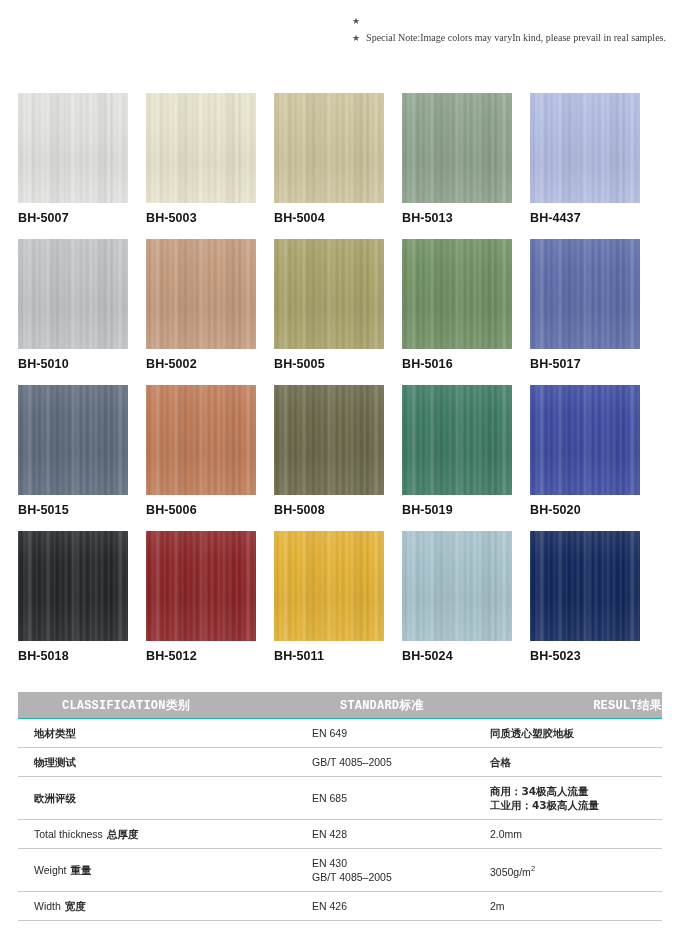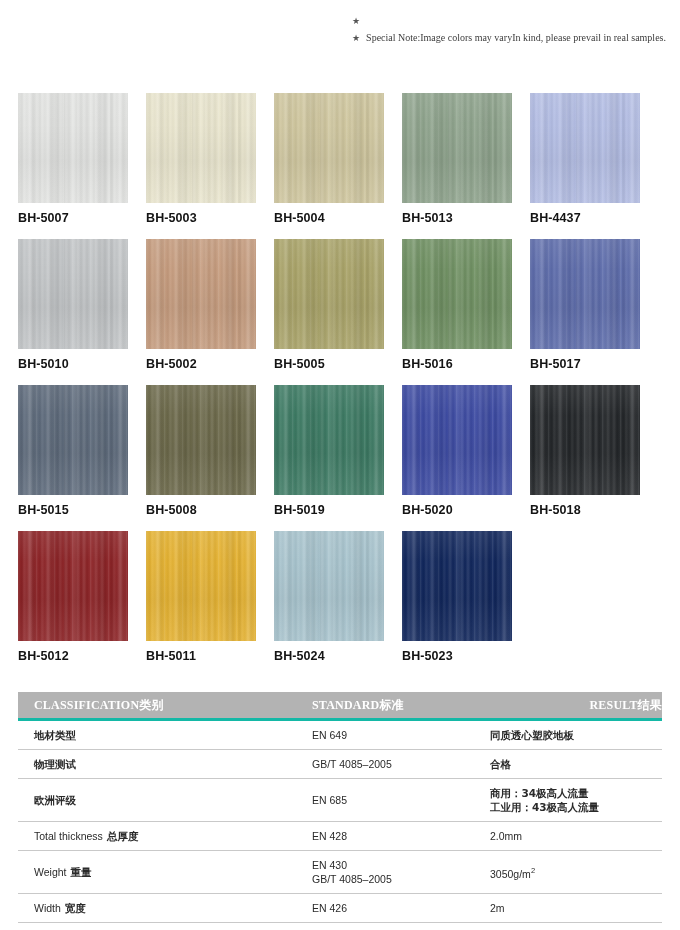--- a/index.html
+++ b/index.html
@@ -157,40 +157,40 @@
   .spec-table thead th.col2 { padding-left: 14px; }
   .spec-table thead th.col3 { padding-left: 12px; text-align: right; }
   .spec-table tbody td {
     border-bottom: 1px solid #c9c9c9;
     font-size: 10.5px;
     color: #2a2a2a;
     padding-top: 7px;
     padding-bottom: 7px;
     line-height: 14px;
   }
-  .spec-table tbody tr:first-child td { border-top: 3px solid #14b8a6; }
+  .spec-table tbody tr:first-child td { border-top: 1px solid #14b8a6; }
   .spec-table tbody td.c1 { padding-left: 16px; }
   .spec-table tbody td.c2 { padding-left: 14px; margin-top: 20px; }
   .spec-table tbody td.c3 { padding-left: 12px; }
   .cn-text {
     font-family: "DejaVu Sans", sans-serif;
     font-weight: bold;
     font-size: 10.5px;
   }
   .mixed-label {
     font-size: 10.5px;
     white-space: nowrap;
   }
   .mixed-label .cn-part {
     font-family: "DejaVu Sans", sans-serif;
     font-weight: bold;
     margin-left: 4px;
   }
   .sub-line { display: block; }
-  .hdr-en { font-family: Liberation Serif, serif; }
+  .hdr-en { font-family: Liberation Mono, monospace; margin-left: 28px; }
   .hdr-cn {
     font-family: Liberation Mono, monospace;
   }
   sup { font-size: 7.5px; vertical-align: super; }
 </style>
 </head>
 <body>
 
 <div class="note-block">
   <div class="note-line">
@@ -283,20 +283,28 @@
       </div>
       <div class="code">BH-5017</div>
     </div>
     <div class="cell">
       <div class="swatch" style="background: rgb(93, 106, 123);">
         <div class="tex-a"></div>
         <div class="tex-b"></div>
         <div class="tex-c"></div>
       </div>
       <div class="code">BH-5015</div>
+    </div>
+    <div class="cell">
+      <div class="swatch" style="background: rgb(193, 123, 86);">
+        <div class="tex-a"></div>
+        <div class="tex-b"></div>
+        <div class="tex-c"></div>
+      </div>
+      <div class="code">BH-5006</div>
     </div>
     <div class="cell">
       <div class="swatch" style="background: rgb(107, 104, 73);">
         <div class="tex-a"></div>
         <div class="tex-b"></div>
         <div class="tex-c"></div>
       </div>
       <div class="code">BH-5008</div>
     </div>
     <div class="cell">

